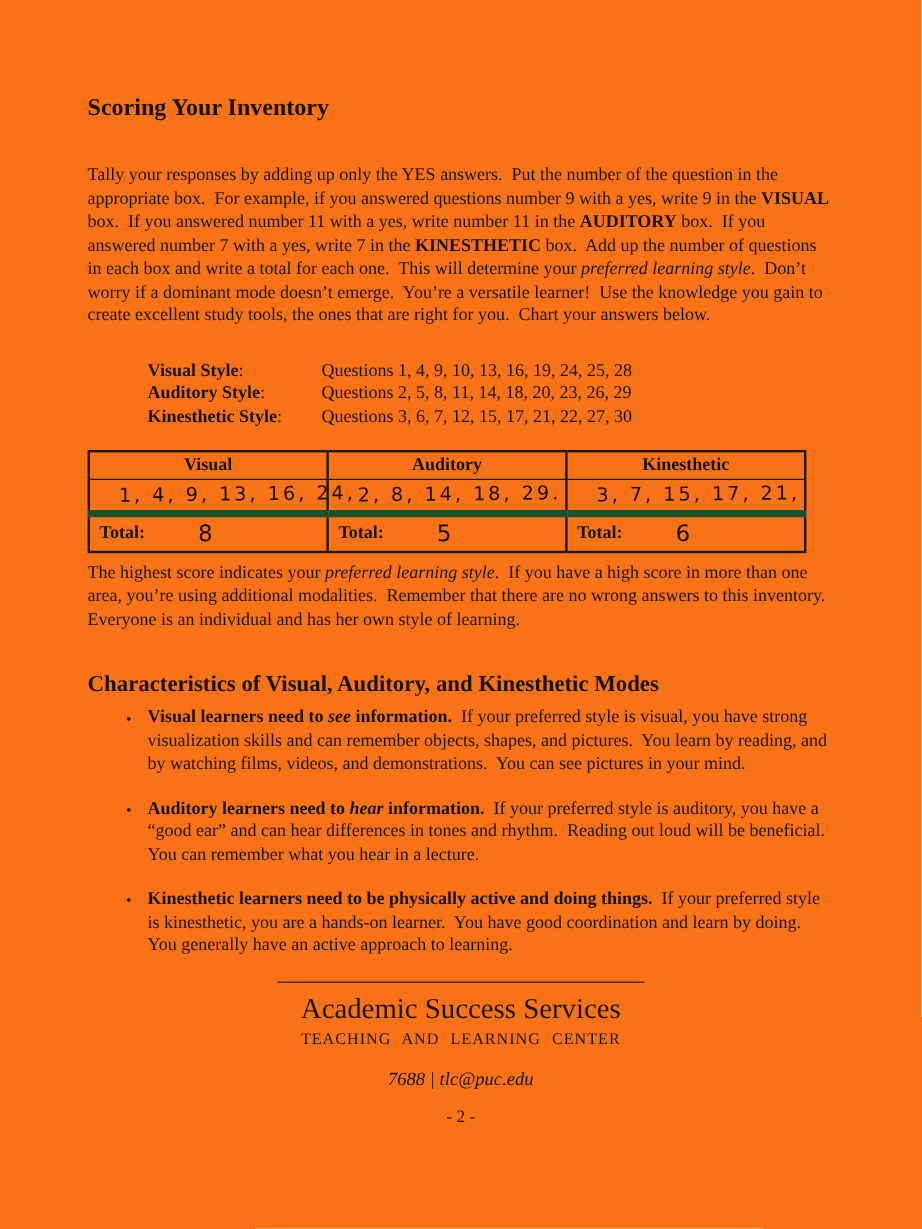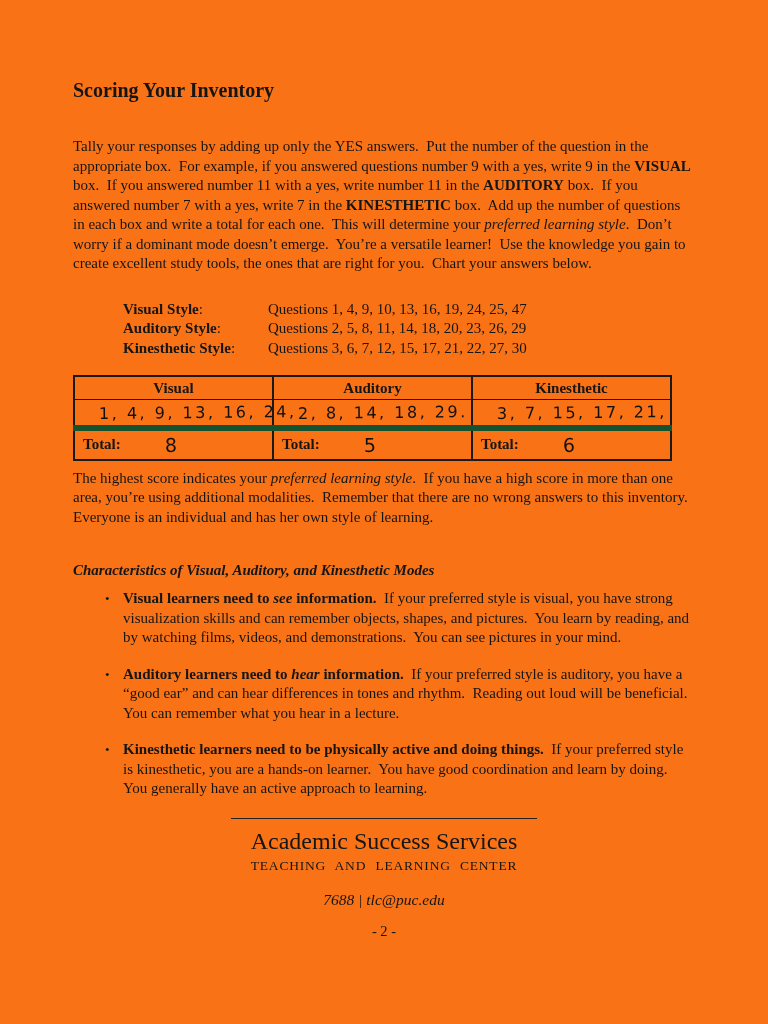--- a/index.html
+++ b/index.html
@@ -84,24 +84,23 @@
     letter-spacing: 1px;
     margin-left: 44px;
     transform: rotate(-1deg);
     vertical-align: middle;
   }
 
   .summary { margin-top: 8px; }
 
   .char-heading {
     margin: 31px 0 0 0;
-    font-size: 15px;
+    font-size: 19px;
     line-height: 25px;
     font-weight: bold;
-    font-style: italic;
   }
 
   ul.char-list { list-style: none; margin: 6px 0 0 0; padding: 0; }
   ul.char-list li { display: flex; margin: 0 0 17px 0; }
   .bullet-mark {
     width: 18px;
     margin-left: 32px;
     flex-shrink: 0;
     font-size: 13px;
     line-height: 19.5px;
@@ -126,21 +125,21 @@
 <div class="page">
   <div class="content">
 
     <h1 class="title">Scoring Your Inventory</h1>
 
     <p class="bodytext intro"><span>Tally your responses by adding up only the YES answers.  Put the number of the question in the appropriate box.  For example, if you answered questions number 9 with a yes, write 9 in the </span><span class="b">VISUAL</span><span> box.  If you answered number 11 with a yes, write number 11 in the </span><span class="b">AUDITORY</span><span> box.  If you answered number 7 with a yes, write 7 in the </span><span class="b">KINESTHETIC</span><span> box.  Add up the number of questions in each box and write a total for each one.  This will determine your </span><span class="i">preferred learning style</span><span>.  Don’t worry if a dominant mode doesn’t emerge.  You’re a versatile learner!  Use the knowledge you gain to create excellent study tools, the ones that are right for you.  Chart your answers below.</span></p>
 
     <div class="style-key">
       <div class="style-row">
         <span class="style-label"><span class="lbl">Visual Style</span><span>:</span></span>
-        <span class="style-questions">Questions 1, 4, 9, 10, 13, 16, 19, 24, 25, 47</span>
+        <span class="style-questions">Questions 1, 4, 9, 10, 13, 16, 19, 24, 25, 28</span>
       </div>
       <div class="style-row">
         <span class="style-label"><span class="lbl">Auditory Style</span><span>:</span></span>
         <span class="style-questions">Questions 2, 5, 8, 11, 14, 18, 20, 23, 26, 29</span>
       </div>
       <div class="style-row">
         <span class="style-label"><span class="lbl">Kinesthetic Style</span><span>:</span></span>
         <span class="style-questions">Questions 3, 6, 7, 12, 15, 17, 21, 22, 27, 30</span>
       </div>
     </div>

